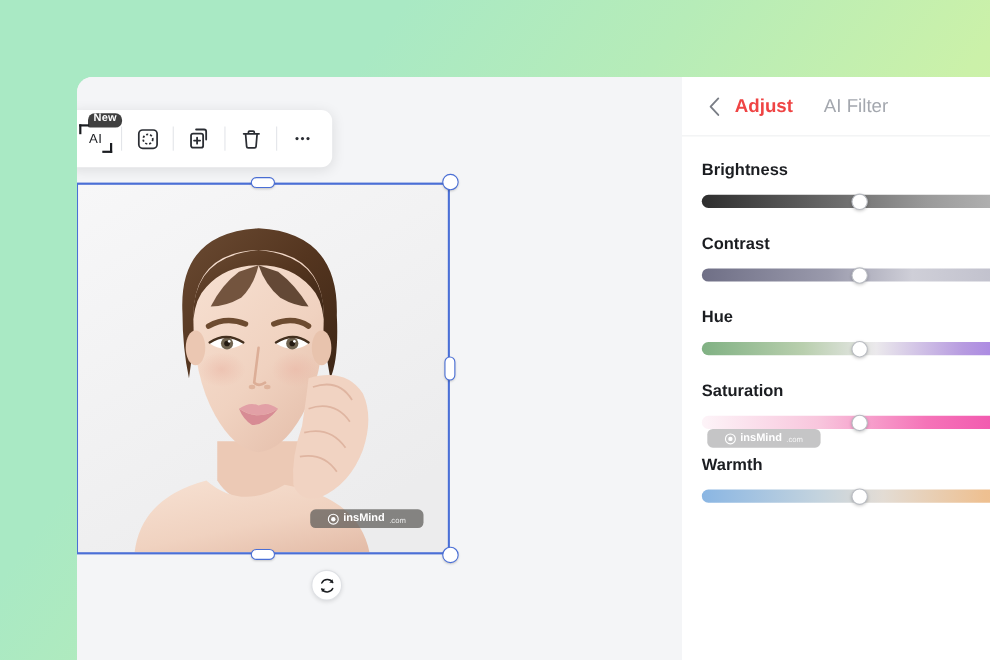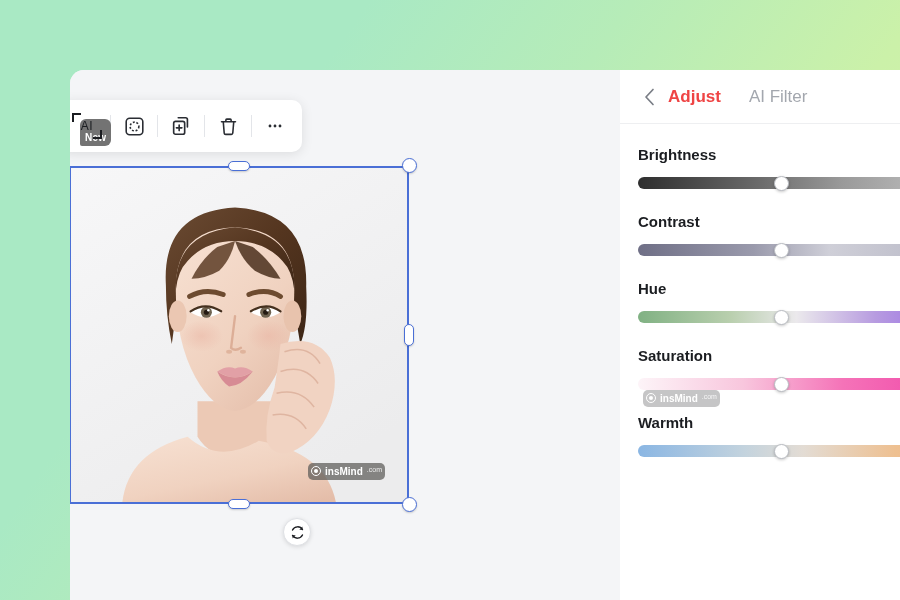--- a/index.html
+++ b/index.html
@@ -71,30 +71,29 @@
   }
   .tb-sep {
     width: 1px;
     height: 22px;
     background: #e3e5e9;
   }
   .new-badge {
     position: absolute;
     top: -1px;
     left: 16px;
-    background: #737373;
+    background: #404040;
     color: #ffffff;
     font-size: 10px;
     font-weight: bold;
     line-height: 1;
-    padding: 14px 5px 3px 5px;
+    padding: 0 5px 3px 5px;
     border-radius: 6px 6px 6px 2px;
     letter-spacing: 0.2px;
     white-space: nowrap;
-    margin-top: 16px;
   }
   .ai-glyph {
     position: relative;
     width: 26px;
     height: 24px;
     display: flex;
     align-items: center;
     justify-content: center;
     font-size: 12px;
     font-weight: normal;
@@ -175,24 +174,24 @@
     display: flex;
     align-items: center;
     justify-content: center;
     cursor: pointer;
     z-index: 30;
   }
 
   
   .wm {
     display: inline-flex;
-    align-items: flex-start;
+    align-items: flex-end;
     gap: 4px;
     border-radius: 5px;
-    padding: 3px 3px;
+    padding: 3px 16px;
     font-size: 10px;
     white-space: nowrap;
     font-weight: bold;
   }
   .wm-dark {
     position: absolute;
     right: 22px;
     bottom: 22px;
     background: rgba(92,90,88,0.72);
     color: #ffffff;

